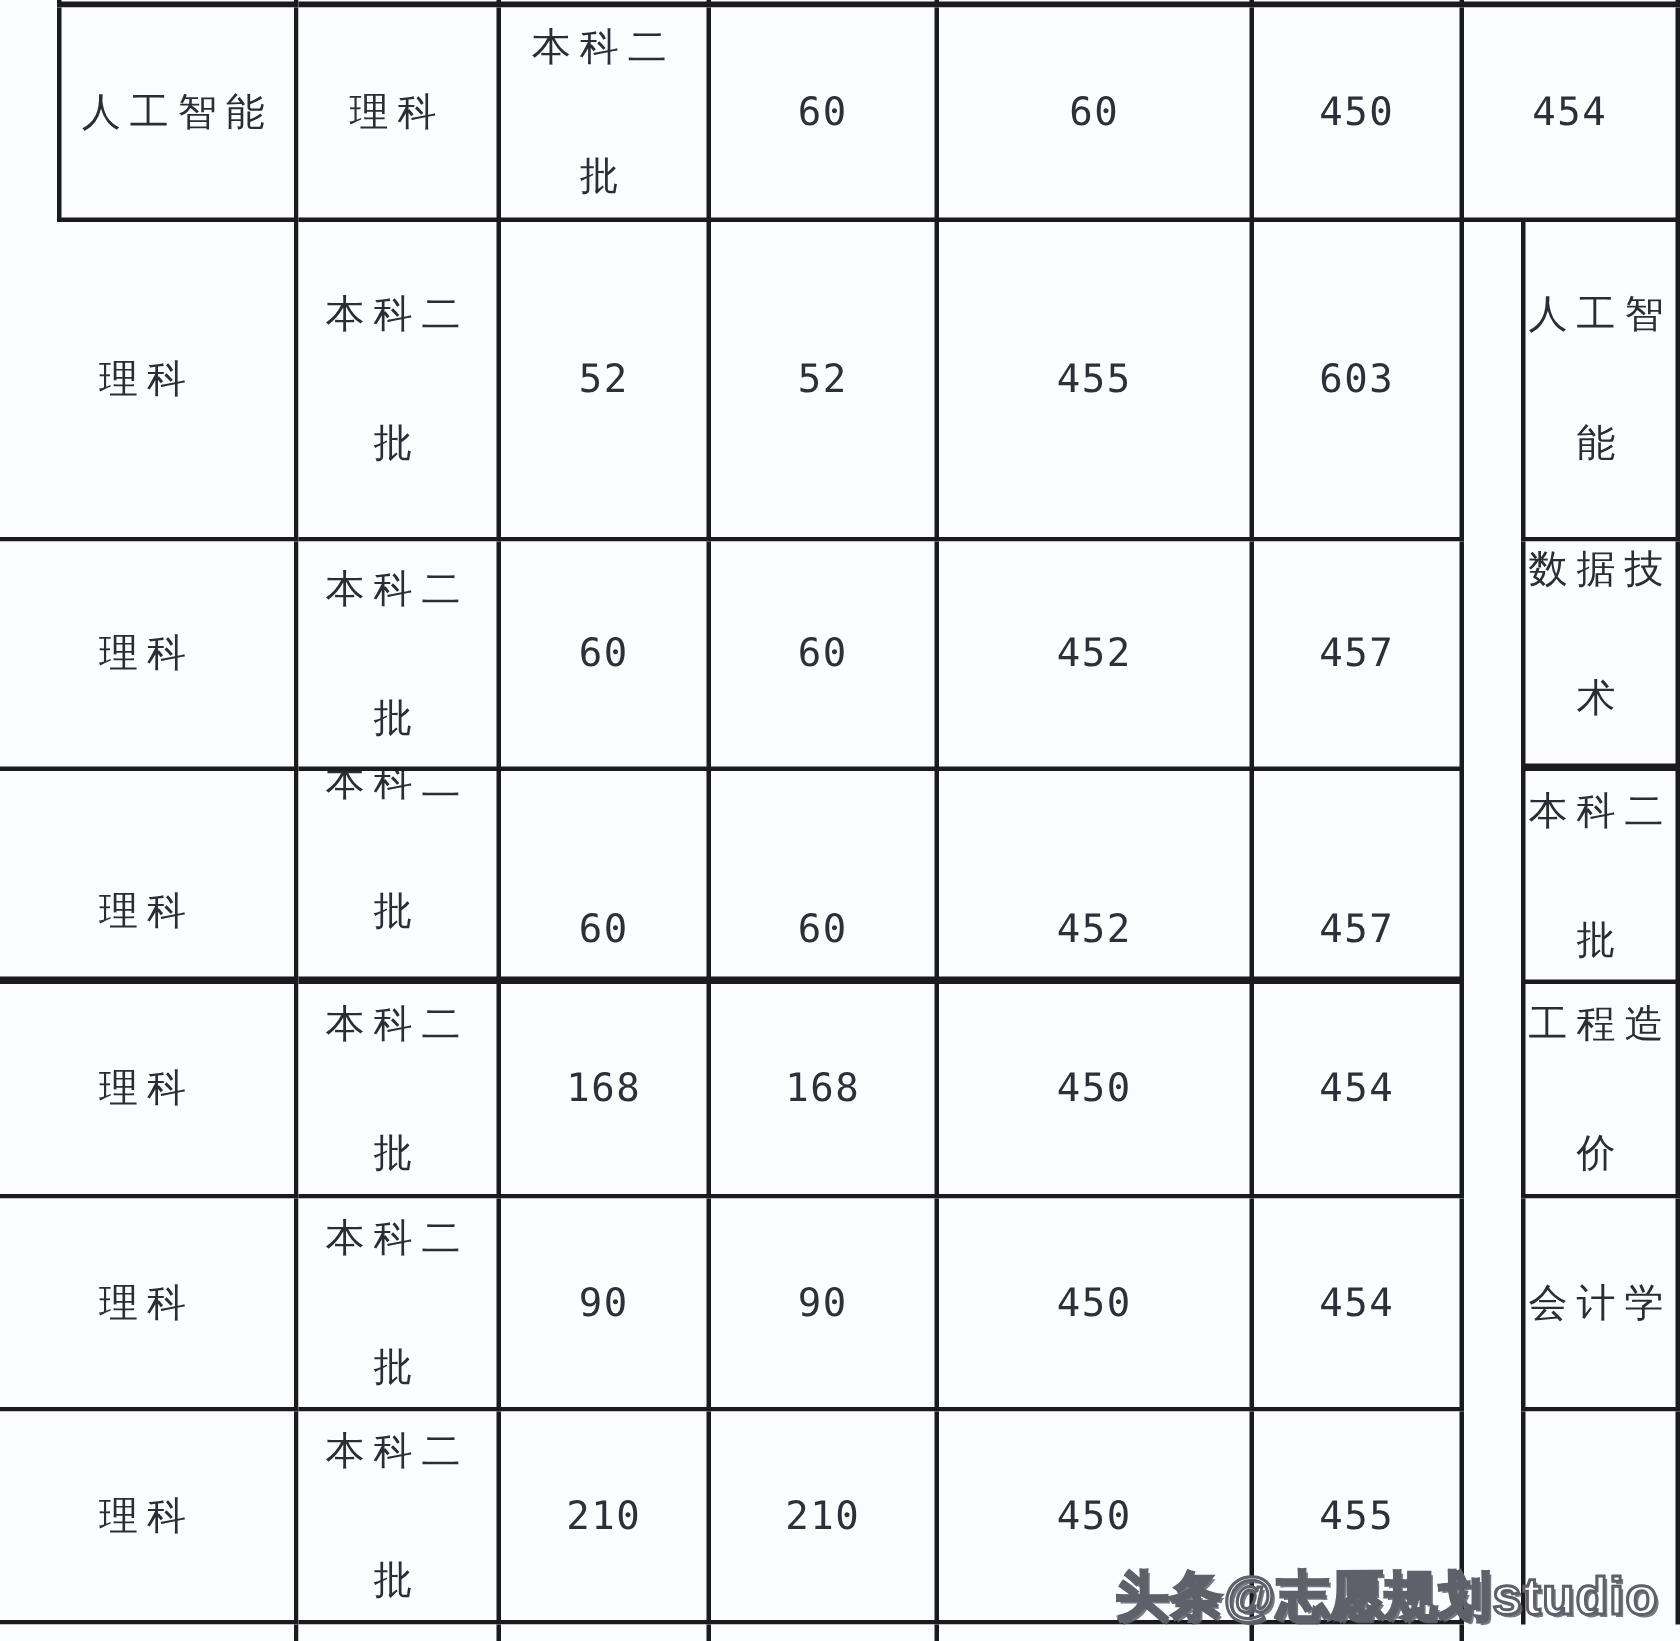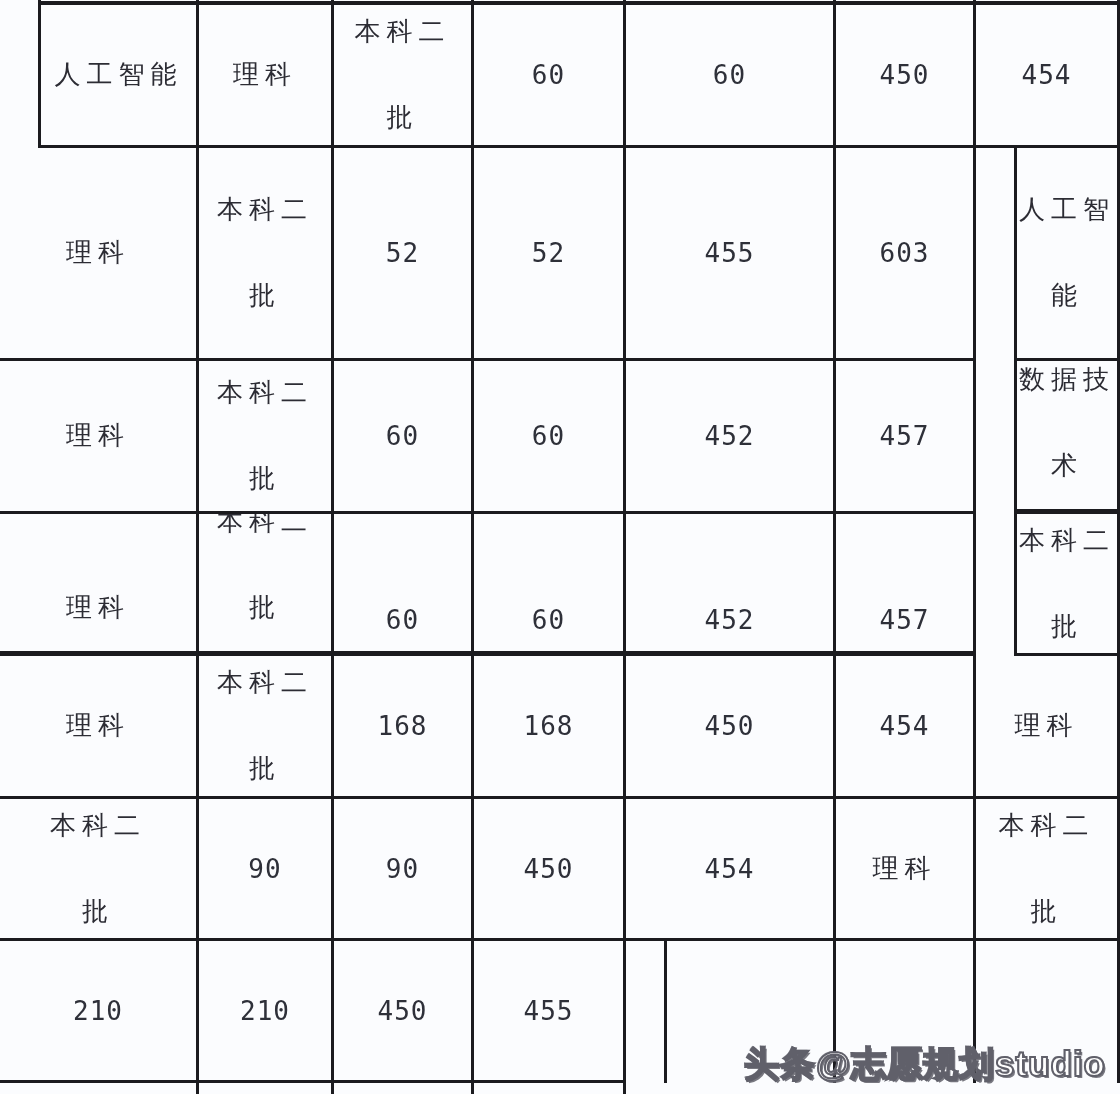--- a/index.html
+++ b/index.html
@@ -165,37 +165,43 @@
       </div>
       <div class="cell c4">
         <span class="num">168</span>
       </div>
       <div class="cell c5">
         <span class="num">450</span>
       </div>
       <div class="cell c6">
         <span class="num">454</span>
       </div>
+      <div class="cell c0 col0">
+        <span class="cjk">工程造价</span>
+      </div>
       <div class="cell c1">
         <span class="cjk">理科</span>
       </div>
       <div class="cell c2">
         <span class="cjk">本科二批</span>
       </div>
       <div class="cell c3">
         <span class="num">90</span>
       </div>
       <div class="cell c4">
         <span class="num">90</span>
       </div>
       <div class="cell c5">
         <span class="num">450</span>
       </div>
       <div class="cell c6">
         <span class="num">454</span>
+      </div>
+      <div class="cell c0 col0">
+        <span class="cjk">会计学</span>
       </div>
       <div class="cell c1">
         <span class="cjk">理科</span>
       </div>
       <div class="cell c2">
         <span class="cjk">本科二批</span>
       </div>
       <div class="cell c3">
         <span class="num">210</span>
       </div>

